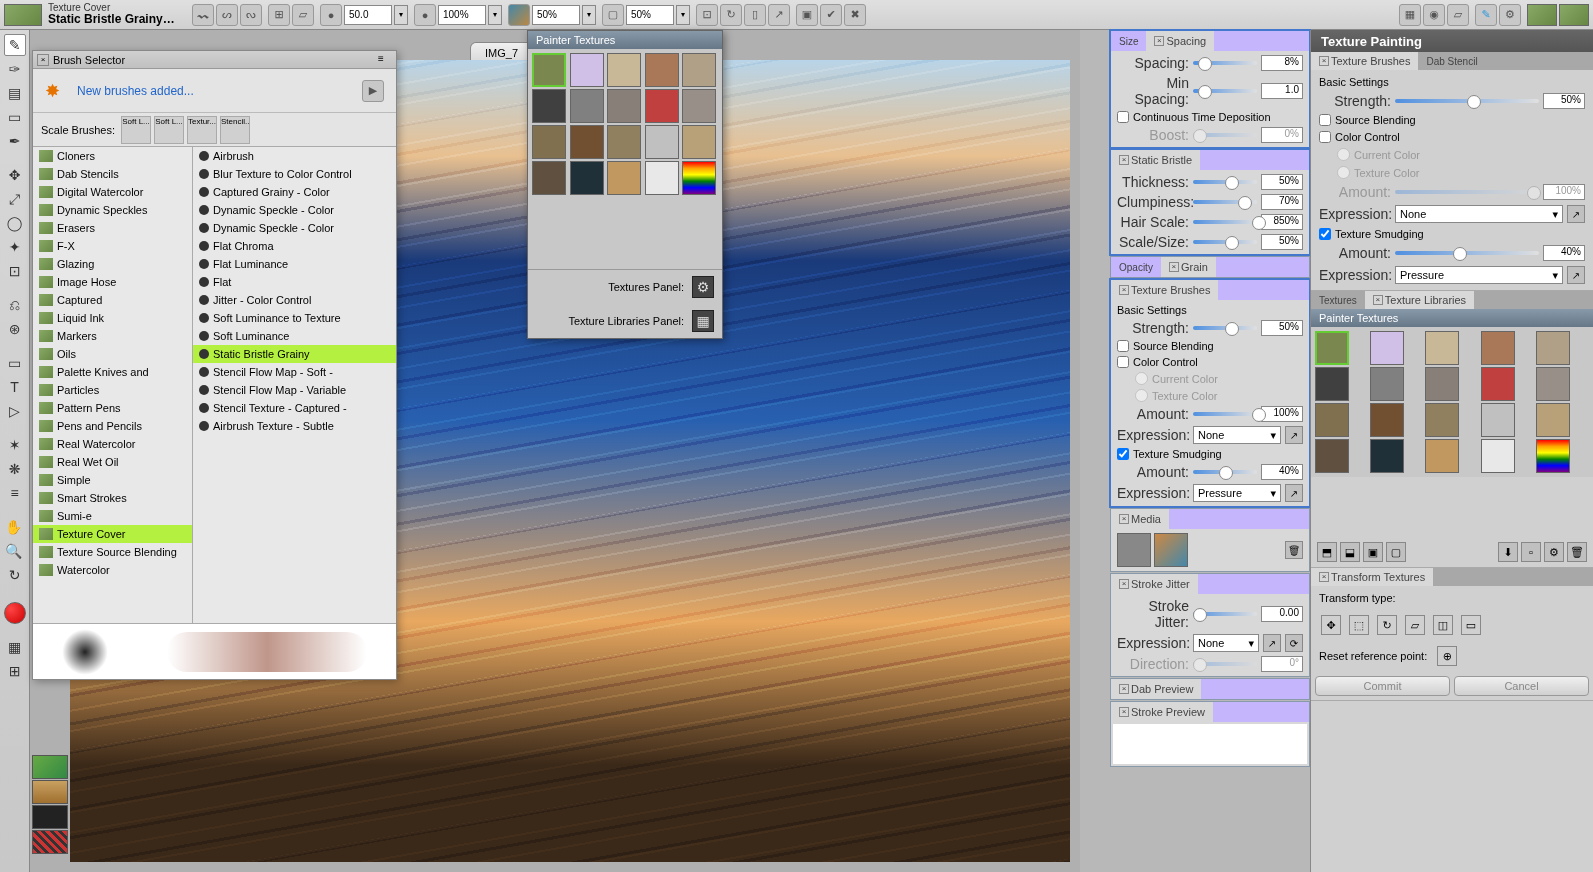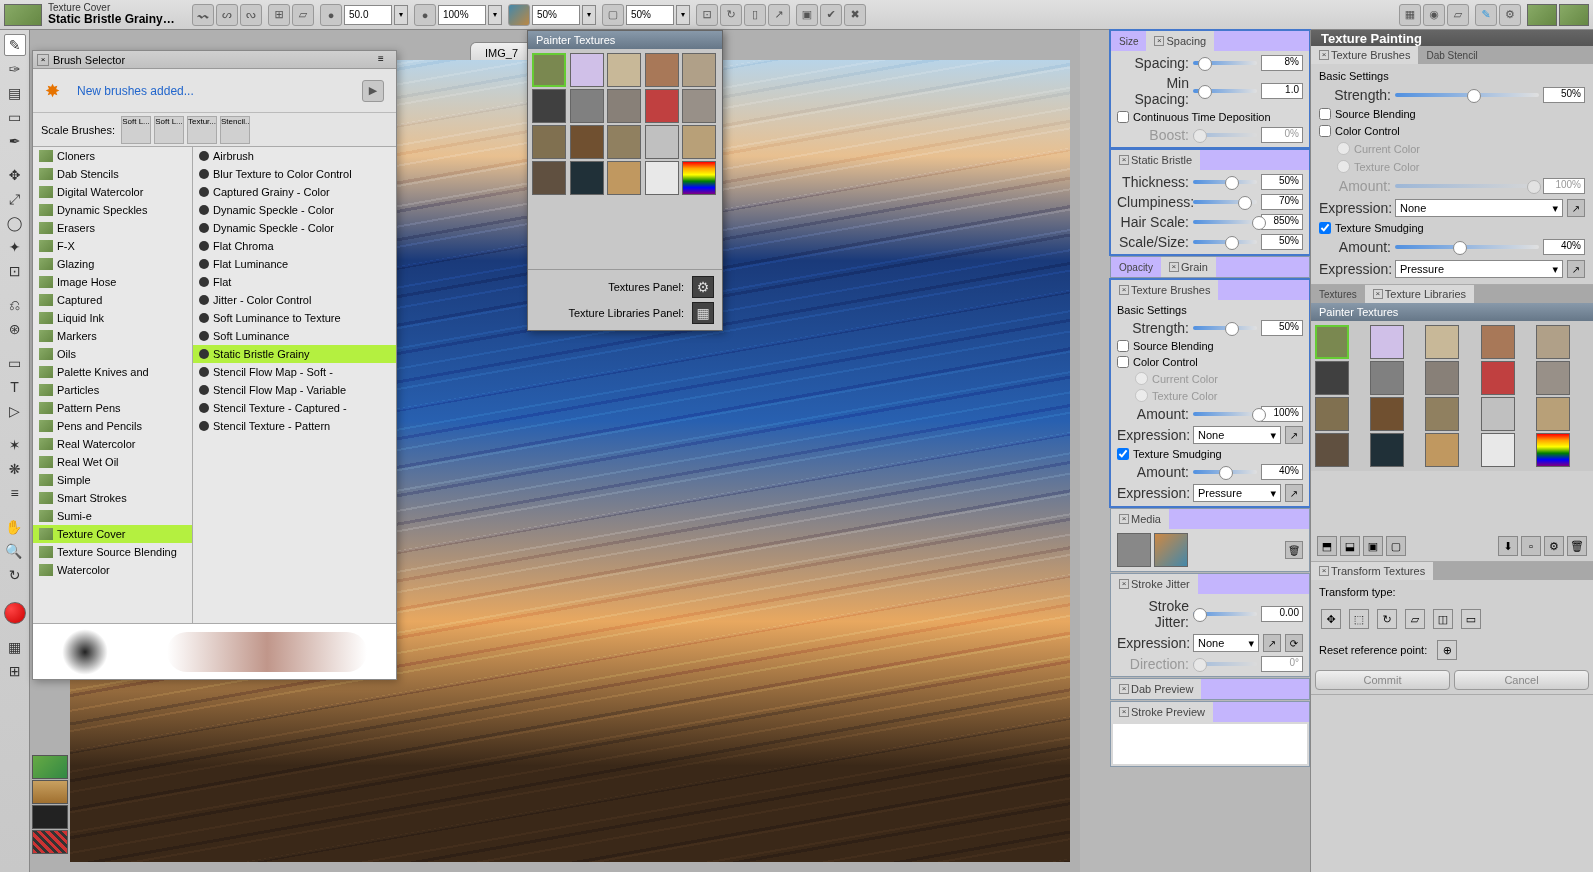--- a/index.html
+++ b/index.html
@@ -50,21 +50,21 @@
 .bs-preview { height: 56px; background: #fff; border-top: 1px solid #aaa; display: flex; align-items: center; justify-content: space-around; }
 .bs-preview .dab { width: 46px; height: 46px; background: radial-gradient(circle,#222 0%, transparent 70%); }
 .bs-preview .stroke { width: 200px; height: 40px; background: linear-gradient(90deg, transparent, rgba(150,80,60,0.6), transparent); border-radius: 20px; }
 
 
 .tex-drop { position: absolute; top: 30px; left: 527px; width: 196px; background: #c8c8c8; border: 1px solid #666; box-shadow: 2px 2px 8px rgba(0,0,0,0.4); }
 .tex-drop .hdr { background: linear-gradient(#8899aa,#667788); color: #fff; padding: 3px 8px; font-size: 11px; }
 .tex-grid { padding: 4px; display: grid; grid-template-columns: repeat(5,1fr); gap: 2px; min-height: 220px; align-content: start; }
 .tex-sw { width: 34px; height: 34px; border: 1px solid #666; }
 .tex-sw.sel { border: 2px solid #6c3; }
-.tex-foot { border-top: 1px solid #999; padding: 6px 8px; display: flex; flex-direction: column; gap: 4px; }
+.tex-foot { border-top: 1px solid #999; padding: 6px 8px; display: flex; flex-direction: column; gap: 12px; }
 .tex-foot .row { display: flex; align-items: center; justify-content: flex-end; gap: 8px; }
 .tex-foot .btn { width: 22px; height: 22px; background: #444; color: #ddd; border: 1px solid #222; display: flex; align-items: center; justify-content: center; font-size: 14px; }
 
 
 .swatches { position: absolute; bottom: 18px; left: 32px; width: 38px; display: flex; flex-direction: column; gap: 1px; }
 .swatches .sw { width: 36px; height: 24px; border: 1px solid #555; }
 
 
 .right-col { position: absolute; top: 30px; right: 283px; width: 200px; bottom: 0; display: flex; flex-direction: column; gap: 1px; }
 .panel { background: #d8d8d8; border: 1px solid #8899aa; }
@@ -84,21 +84,21 @@
 .chk { display: flex; align-items: center; gap: 4px; font-size: 10px; }
 .chk input { width: 12px; height: 12px; }
 .radio-sub { padding-left: 18px; font-size: 10px; color: #999; display: flex; align-items: center; gap: 4px; }
 .dd { flex: 1; height: 18px; background: #fff; border: 1px solid #888; font-size: 10px; padding: 0 4px; display: flex; align-items: center; justify-content: space-between; }
 .ico-btn { width: 18px; height: 18px; background: #c0c0c0; border: 1px solid #888; display: flex; align-items: center; justify-content: center; font-size: 10px; }
 .media-sw { width: 34px; height: 34px; border: 1px solid #666; display: inline-block; }
 .dab-prev { height: 40px; background: #fff; margin: 2px; }
 
 
 .texpaint { position: absolute; top: 30px; right: 0; width: 283px; bottom: 0; background: #d0d0d0; border-left: 1px solid #888; display: flex; flex-direction: column; }
-.tp-title { height: 16px; background: linear-gradient(#666,#555); color: #fff; display: flex; align-items: center; padding: 0 10px; font-size: 13px; font-weight: bold; }
+.tp-title { height: 22px; background: linear-gradient(#666,#555); color: #fff; display: flex; align-items: center; padding: 0 10px; font-size: 13px; font-weight: bold; }
 .tp-panel { border-bottom: 1px solid #aaa; }
 .tp-tabs { height: 18px; background: #a8a8a8; display: flex; }
 .tp-tabs .tab { padding: 2px 8px; font-size: 10px; }
 .tp-body { padding: 6px 8px; display: flex; flex-direction: column; gap: 5px; }
 .tp-btns { height: 30px; display: flex; align-items: center; justify-content: space-between; padding: 0 6px; }
 .tp-btn { width: 20px; height: 20px; background: #c0c0c0; border: 1px solid #888; display: flex; align-items: center; justify-content: center; }
 .tex-lib-grid { padding: 4px; display: grid; grid-template-columns: repeat(5,1fr); gap: 2px; background: #c8c8c8; }
 .tp-commit { display: flex; gap: 4px; padding: 4px; }
 .tp-commit .bbtn { flex: 1; height: 20px; background: linear-gradient(#f0f0f0,#d0d0d0); border: 1px solid #999; border-radius: 4px; text-align: center; line-height: 18px; color: #888; }
 .transform-icons { display: flex; gap: 8px; padding: 6px 2px; }
@@ -386,21 +386,21 @@
         <div class="var-item">
           <span class="var-dot"></span>
           <span>Stencil Flow Map - Variable</span>
         </div>
         <div class="var-item">
           <span class="var-dot"></span>
           <span>Stencil Texture - Captured -</span>
         </div>
         <div class="var-item">
           <span class="var-dot"></span>
-          <span>Stencil Texture - Pattern</span>
+          <span>Airbrush Texture - Subtle</span>
         </div>
       </div>
   </div>
   <div class="bs-preview">
     <div class="dab"></div>
     <div class="stroke"></div>
   </div>
 </div>
 
 <div class="tex-drop">

